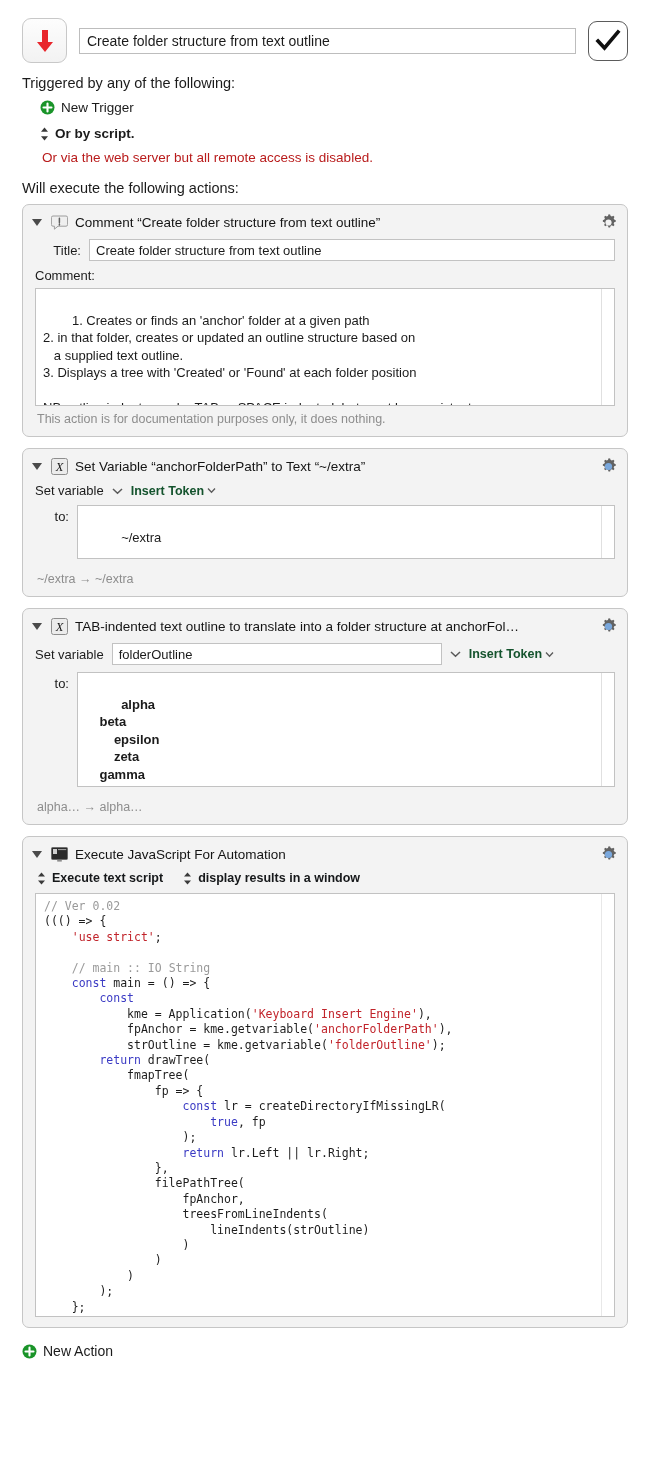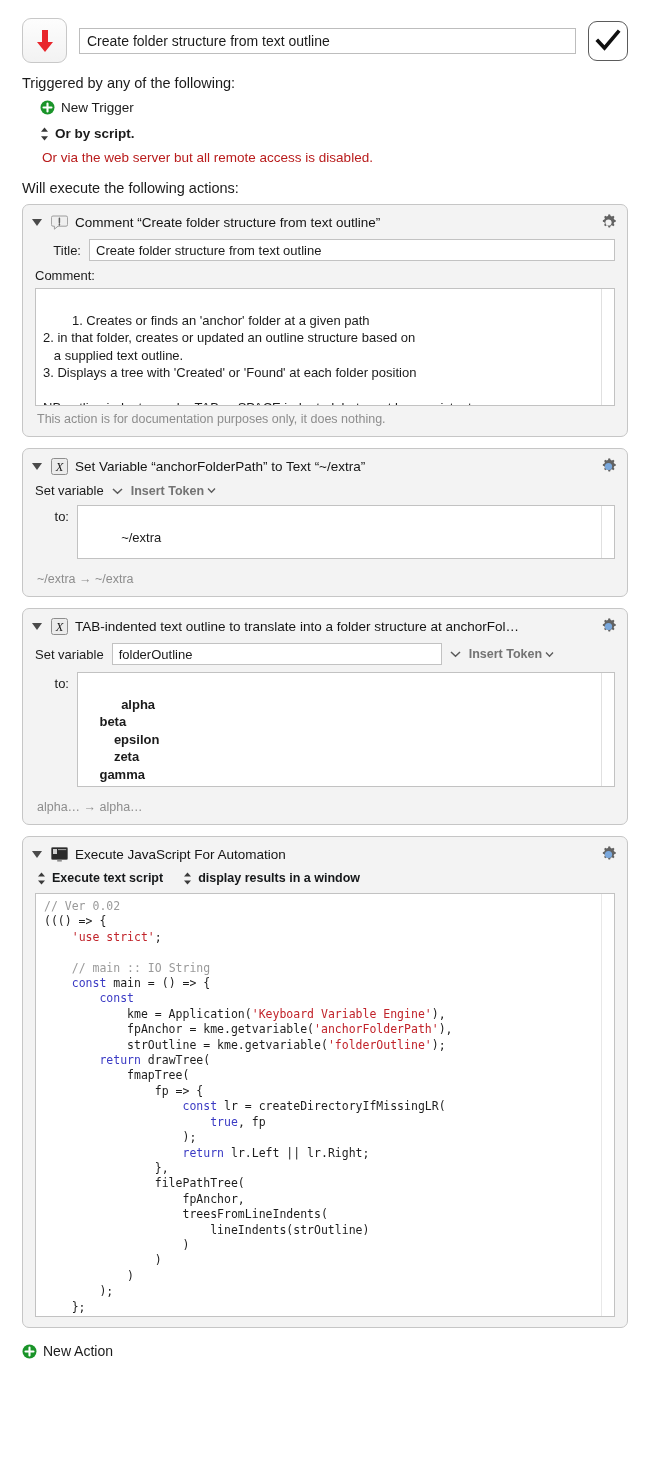--- a/index.html
+++ b/index.html
@@ -132,21 +132,21 @@
     padding: 2px 6px;
     line-height: 17px;
     white-space: nowrap;
     overflow: hidden;
   }
   .var-input { flex: 0 1 330px; }
   .chev-down { flex: 0 0 auto; display:block; }
   .insert-token {
     font-size: 12.5px;
     font-weight: bold;
-    color: #737373;
+    color: #14532d;
     display: flex; align-items: center; gap: 3px;
     flex: 0 0 auto;
   }
   .plain-label {
     font-size: 13px; color: #1b1b1b;
     margin: 2px 0 5px 0;
   }
   .textarea {
     border: 1px solid #c2c2c2;
     background: #fff;
@@ -402,21 +402,21 @@
         <span>display results in a window</span>
       </div>
       <div class="code-box">
         <pre><span class="c-cm">// Ver 0.02</span>
 ((() =&gt; {
     <span class="c-str">'use strict'</span>;
 
     <span class="c-cm">// main :: IO String</span>
     <span class="c-kw">const</span> main = () =&gt; {
         <span class="c-kw">const</span>
-            kme = Application(<span class="c-str">'Keyboard Variable Engine'</span>),
+            kme = Application(<span class="c-str">'Keyboard Insert Engine'</span>),
             fpAnchor = kme.getvariable(<span class="c-str">'anchorFolderPath'</span>),
             strOutline = kme.getvariable(<span class="c-str">'folderOutline'</span>);
         <span class="c-kw">return</span> drawTree(
             fmapTree(
                 fp =&gt; {
                     <span class="c-kw">const</span> lr = createDirectoryIfMissingLR(
                         <span class="c-kw">true</span>, fp
                     );
                     <span class="c-kw">return</span> lr.Left || lr.Right;
                 },

